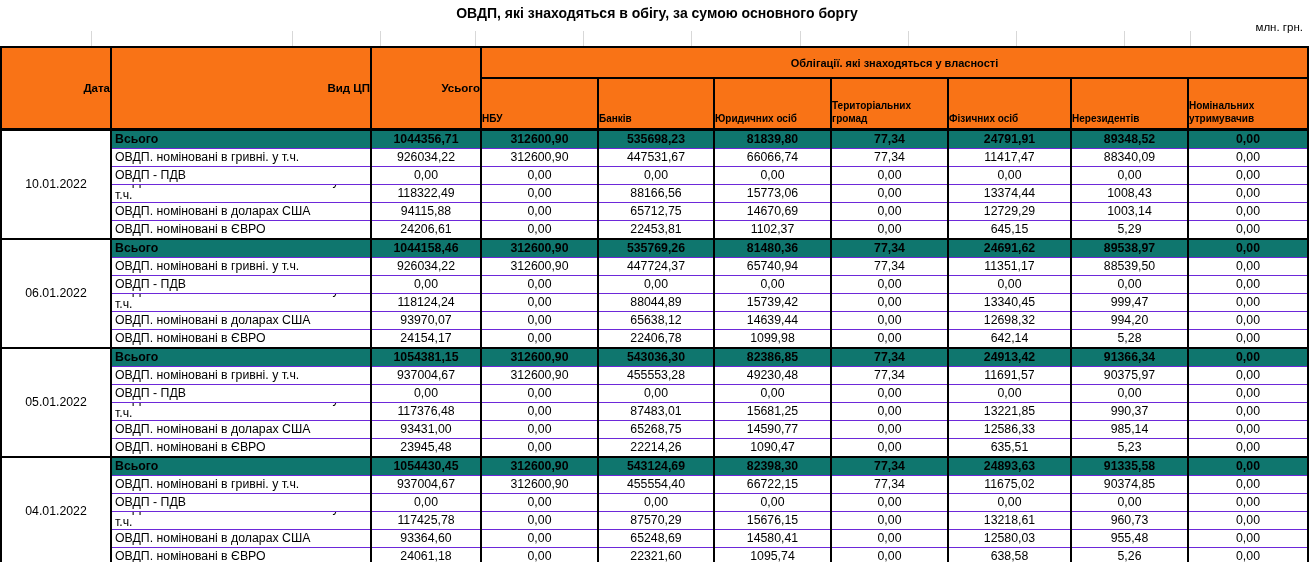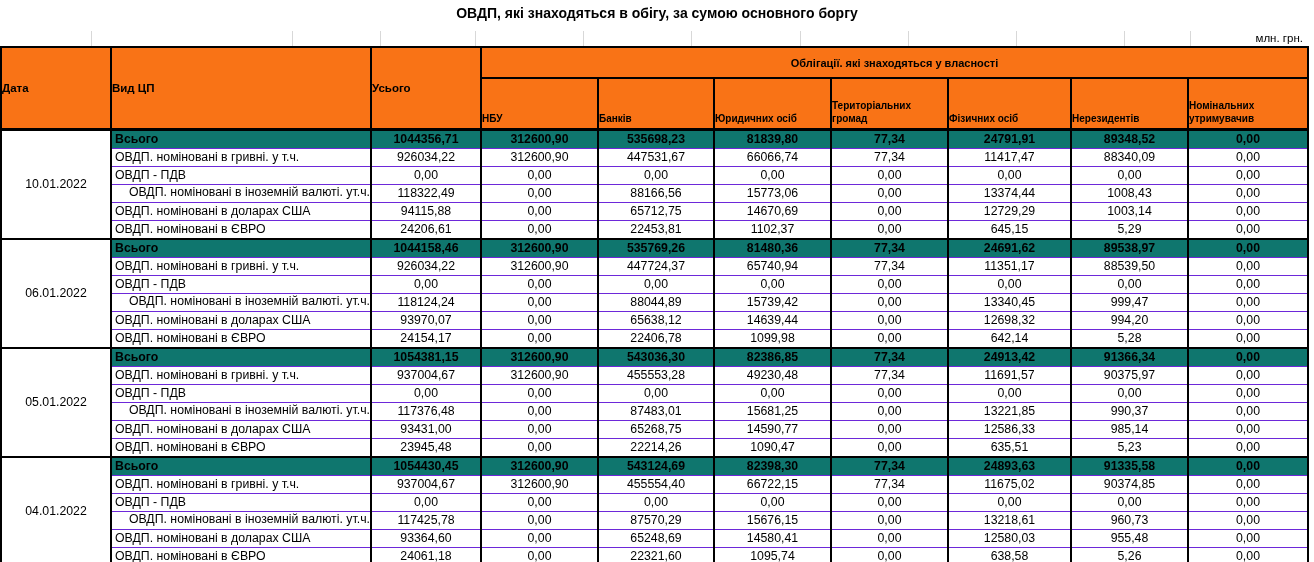--- a/index.html
+++ b/index.html
@@ -1,45 +1,45 @@
 <!DOCTYPE html>
 <html><head>
 <meta charset="utf-8">
 <style>
   html,body{margin:0;padding:0;background:#ffffff;}
   body{width:1314px;height:562px;overflow:hidden;font-family:"Liberation Sans",sans-serif;color:#000;}
 
   .title{height:26px;padding-top:5px;text-align:center;font-size:14px;font-weight:bold;}
 
   .unit-row{position:relative;height:15px;width:1307px;font-size:11.5px;}
-  .unit-row .unit-label{position:absolute;right:4px;bottom:2px;}
+  .unit-row .unit-label{position:absolute;right:4px;bottom:13px;}
   .unit-row .gridline{position:absolute;top:0;bottom:0;width:1px;background:#d8d8d8;}
 
   table.main{border-collapse:collapse;table-layout:fixed;width:1307px;border:2px solid #000;}
 
   th,td{border-left:2px solid #000;border-right:2px solid #000;padding:0;}
 
   thead{border-bottom:3px solid #000;}
   thead th{background:#f97316;font-weight:bold;}
-  th.hmain{font-size:11.5px;vertical-align:middle;text-align:left;}
+  th.hmain{font-size:11.5px;vertical-align:middle;text-align:right;}
   th.hgroup{font-size:11px;height:29px;vertical-align:middle;text-align:center;border-bottom:2px solid #000;}
   th.hsub{font-size:10px;height:46px;vertical-align:bottom;text-align:left;padding-bottom:3px;line-height:13px;margin-left:48px;}
 
   tbody{border-top:2px solid #000;}
   tbody tr{border-top:1px solid #6d28d9;}
   tbody tr:first-child{border-top:none;}
 
   tbody td{height:17px;line-height:17px;font-size:12.3px;background:#ffffff;overflow:hidden;}
   td.date-cell{text-align:center;vertical-align:middle;font-size:12.3px;}
   td.label-cell{text-align:left;padding-left:3px;white-space:nowrap;}
   td.num-cell{text-align:center;white-space:nowrap;}
 
   tr.total-row td.label-cell,tr.total-row td.num-cell{font-weight:bold;background:#0f766e;}
 
-  .label-clip{height:17px;display:flex;flex-direction:row;justify-content:flex-end;overflow:hidden;}
+  .label-clip{height:17px;display:flex;flex-direction:column;justify-content:flex-end;overflow:hidden;}
   .label-clip span{display:block;line-height:14px;white-space:nowrap;}
 </style>
 </head>
 <body>
 
 <div class="title">ОВДП, які знаходяться в обігу, за сумою основного боргу</div>
 
 <div class="unit-row">
   <span class="unit-label">млн. грн.</span>
 <div class="gridline" style="left: 91px;"></div>

